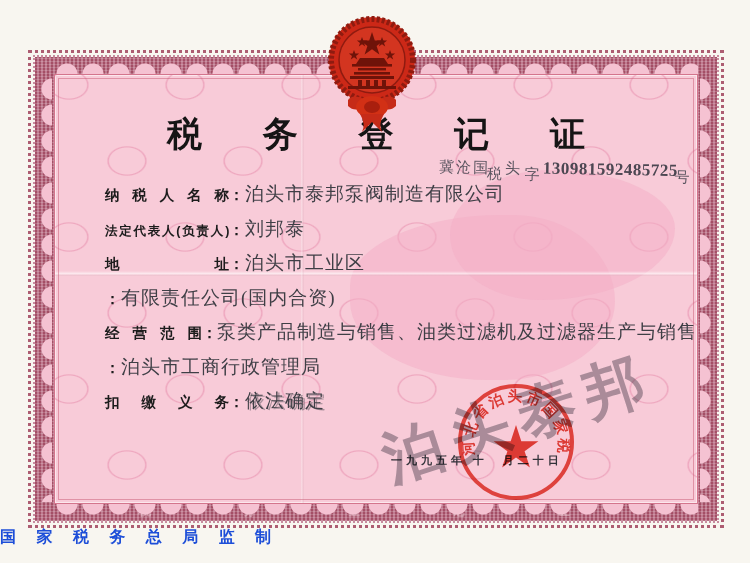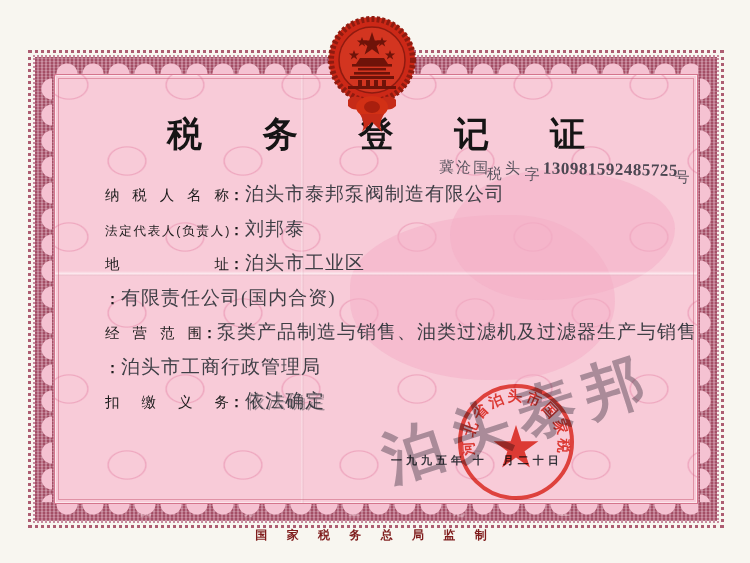--- a/index.html
+++ b/index.html
@@ -74,21 +74,21 @@
     position:absolute;right:4px;top:84px;z-index:4;color:#5b5560;
     font-size:15px;transform:rotate(1deg);font-family:"Liberation Serif", serif;
     letter-spacing:2px;
   }
   .serial .s-drop{position:relative;top:6px;margin:0 1px 0 -3px;}
   .serial .s-num{font-size:17px;font-weight:bold;letter-spacing:.5px;color:#4c4752;}
   
   .fields{position:absolute;left:50px;top:106px;right:0;z-index:4;}
   .row{display:flex;align-items:baseline;height:34.5px;white-space:nowrap;}
   .flabel{
-    display:inline-block;width:124px;font-weight:normal;color:#1c1c1c;font-size:14.5px;
+    display:inline-block;width:124px;font-weight:bold;color:#1c1c1c;font-size:14.5px;
     text-align:justify;text-align-last:justify;
   }
   .row:nth-child(2) .flabel{font-size:12.5px;letter-spacing:-.3px;}
   .fcolon{display:inline-block;width:16px;font-weight:bold;color:#1c1c1c;font-size:15px;}
   .fvalue{
     font-size:19px;color:#3f3f46;font-family:"Liberation Serif", serif;
     letter-spacing:1px;
     text-align:right;
   }
   .row:nth-child(7) .fvalue{text-shadow:2px 1px 0 rgba(70,70,80,.45);}
@@ -107,22 +107,22 @@
   .seal{position:absolute;left:400px;top:306px;width:122px;height:122px;z-index:5;mix-blend-mode:multiply;opacity:.9;}
   .handwriting{
     position:absolute;left:322px;top:296px;width:330px;z-index:6;
     transform:rotate(-18deg);
     font-size:60px;font-weight:600;letter-spacing:10px;
     color:rgba(96,96,108,.5);font-family:"Liberation Serif", serif;
     mix-blend-mode:multiply;pointer-events:none;
   }
   
   .supervisor{
-    position:absolute;left:0;right:0;top:527px;text-align:center;
-    font-size:12px;letter-spacing:8px;color:#7f1d1d;font-weight:bold;
+    position:absolute;left:0;right:0;top:527px;
+    font-size:16px;letter-spacing:8px;color:#1d4ed8;font-weight:bold;
   }
 </style>
 </head>
 <body>
 
 <div class="page">
 
   <div class="cert">
     <div class="lace"></div>
 

